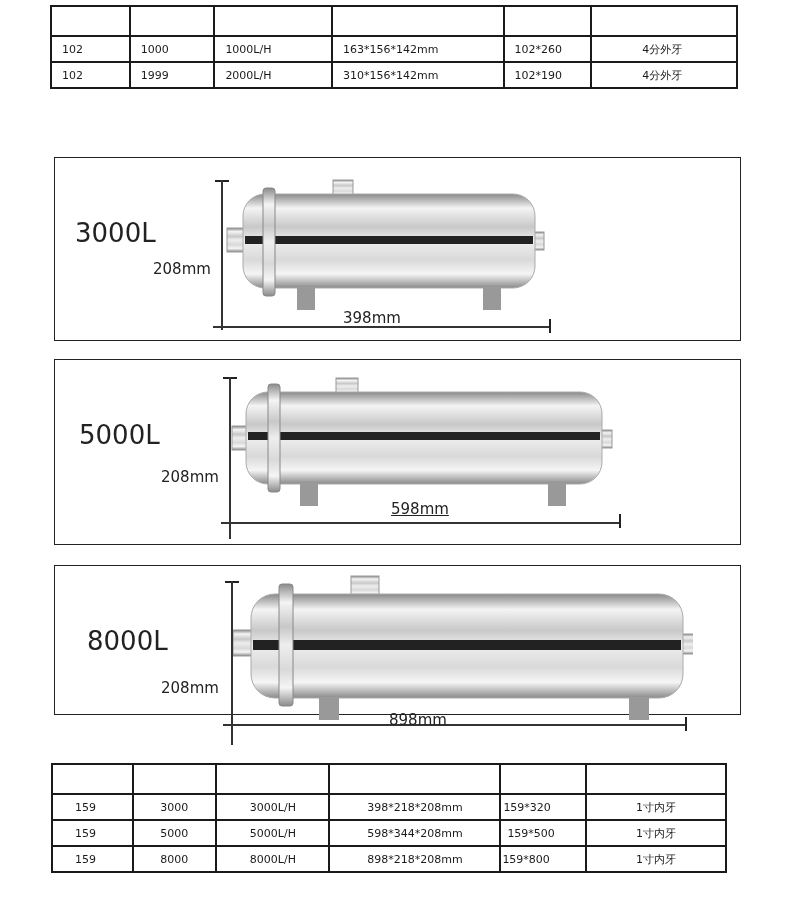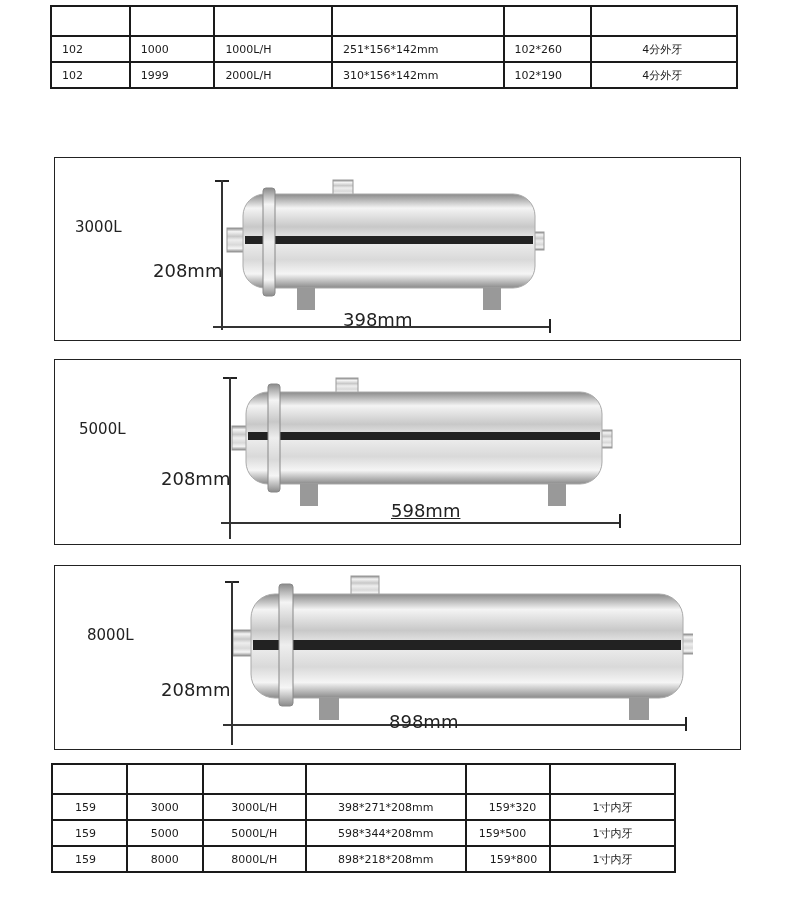--- a/index.html
+++ b/index.html
@@ -3,25 +3,25 @@
 <meta charset="utf-8">
 <style>
   html, body { margin:0; padding:0; background:#ffffff; }
   body { width:790px; height:900px; position:relative; overflow:hidden;
          font-family: "DejaVu Sans", "Liberation Sans", sans-serif; color:#1a1a1a; }
   table.spec { position:absolute; border-collapse:collapse; font-size:11px;border-radius:14px; }
   table.spec td { border:2px solid #1a1a1a; padding:0 0 0 10px; white-space:nowrap; }
   table.spec tr.hdr td { height:28px; }
   table.spec tr.row td { height:24px; }
   #t1 { left:50px; top:5px; width:688px; }
-  #t2 { left:51px; top:763px; width:625px; }
+  #t2 { left:51px; top:763px; width:676px; }
   #t2 td.c { text-align:center; padding:0; }
   .panel { position:absolute; left:54px; width:687px; border:1.5px solid #222; background:#fff; box-sizing:border-box; }
-  .cap { position:absolute; font-size:15px; color:#222; font-family:"DejaVu Sans", sans-serif; }
-  .dim { position:absolute; font-size:18px; color:#222; }
+  .cap { position:absolute; font-size:26px; color:#222; font-family:"DejaVu Sans", sans-serif; }
+  .dim { position:absolute; font-size:15px; color:#222; }
   .vline { position:absolute; width:2px; background:#333; }
   .hline { position:absolute; height:2px; background:#333; }
   .tick-h { position:absolute; height:2px; width:14px; background:#222; }
   .tick-v { position:absolute; width:2px; height:14px; background:#222; }
   svg.tank { position:absolute; }
 </style>
 </head>
 <body>
 
 <table class="spec" id="t1">
@@ -39,21 +39,21 @@
     <td></td>
     <td></td>
     <td></td>
     <td></td>
     <td></td>
   </tr>
   <tr class="row">
     <td>102</td>
     <td>1000</td>
     <td>1000L/H</td>
-    <td>251*156*142mm</td>
+    <td>163*156*142mm</td>
     <td>102*260</td>
     <td style="padding-left:50px">4分外牙</td>
   </tr>
   <tr class="row">
     <td>102</td>
     <td>1999</td>
     <td>2000L/H</td>
     <td>310*156*142mm</td>
     <td>102*190</td>
     <td style="padding-left:50px">4分外牙</td>
@@ -105,21 +105,21 @@
     <rect x="2" y="52" width="18" height="24" fill="url(#g1)" stroke="#999"></rect>
     <rect x="368" y="56" width="14" height="18" fill="url(#g1)" stroke="#999"></rect>
     <rect x="16" y="18" width="356" height="92" rx="22" fill="url(#g1)" stroke="#aaa"></rect>
     <rect x="18" y="58" width="352" height="8" fill="#222"></rect>
     <rect x="38" y="10" width="12" height="108" rx="3" fill="url(#g1)" stroke="#888"></rect>
     <rect x="70" y="110" width="18" height="22" fill="#999"></rect>
     <rect x="318" y="110" width="18" height="22" fill="#999"></rect>
   </svg>
 </div>
 
-<div class="panel" style="top:565px;height:185px;">
+<div class="panel" style="top:565px;height:150px;">
   <div class="cap" style="left:32px;top:60px;">8000L</div>
   <div class="tick-h" style="left:170px;top:15px;"></div>
   <div class="vline" style="left:176px;top:15px;height:164px;"></div>
   <div class="dim" style="left:106px;top:113px;">208mm</div>
   <div class="hline" style="left:168px;top:158px;width:464px;"></div>
   <div class="tick-v" style="left:630px;top:151px;"></div>
   <div class="dim" style="left:334px;top:145px;">898mm</div>
   <svg class="tank" style="left:178px;top:8px;" width="460" height="150">
     <rect x="118" y="2" width="28" height="20" fill="url(#g1)" stroke="#999"></rect>
     <rect x="0" y="56" width="22" height="26" fill="url(#g1)" stroke="#999"></rect>
@@ -147,34 +147,34 @@
     <td class="c"></td>
     <td class="c"></td>
     <td class="c"></td>
     <td class="c"></td>
     <td class="c"></td>
   </tr>
   <tr class="row">
     <td style="padding-left:22px">159</td>
     <td class="c">3000</td>
     <td class="c">3000L/H</td>
-    <td class="c">398*271*208mm</td>
-    <td style="padding-left:22px">159*320</td>
+    <td class="c">398*218*208mm</td>
+    <td style="padding-left:2px">159*320</td>
     <td class="c">1寸内牙</td>
   </tr>
   <tr class="row">
     <td style="padding-left:22px">159</td>
     <td class="c">5000</td>
     <td class="c">5000L/H</td>
     <td class="c">598*344*208mm</td>
-    <td style="padding-left:12px">159*500</td>
+    <td style="padding-left:6px">159*500</td>
     <td class="c">1寸内牙</td>
   </tr>
   <tr class="row">
     <td style="padding-left:22px">159</td>
     <td class="c">8000</td>
     <td class="c">8000L/H</td>
     <td class="c">898*218*208mm</td>
-    <td style="padding-left:23px">159*800</td>
+    <td style="padding-left:1px">159*800</td>
     <td class="c">1寸内牙</td>
   </tr>
 </tbody>
   </table>
 
 </body></html>

